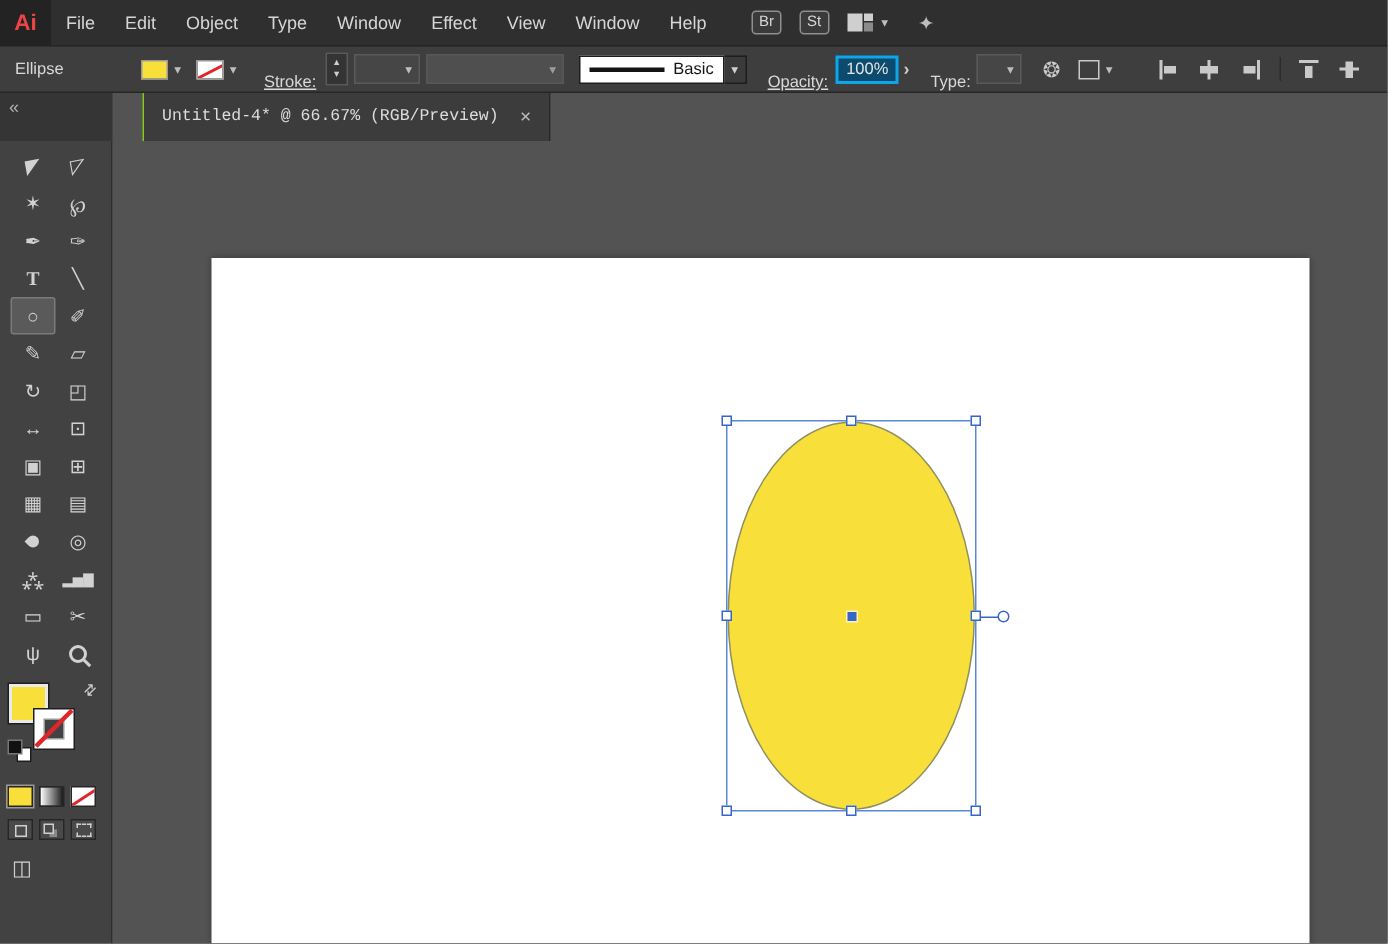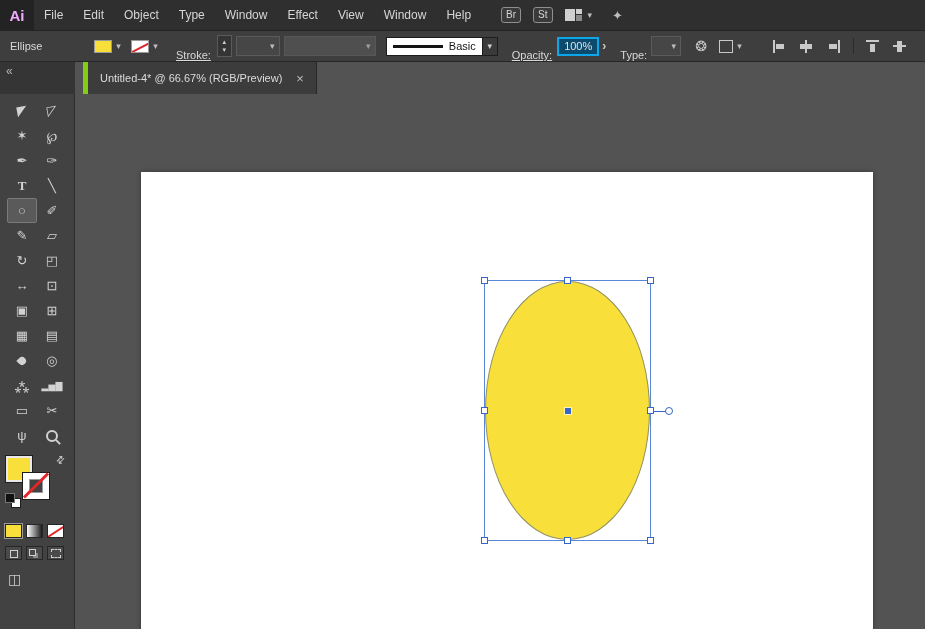--- a/index.html
+++ b/index.html
@@ -1,20 +1,20 @@
 <!DOCTYPE html>
 <html style="--fill-yellow: #F8DF3A; --ellipse-stroke: #8F8F62; --selection-blue: #5B87D7; --handle-blue: #3566C8; --none-red: #E0262B;"><head>
 <meta charset="utf-8">
 <style>
   html,body{margin:0;padding:0;background:#535353;font-family:"Liberation Sans",sans-serif;}
   .screen{position:relative;width:925px;height:629px;overflow:hidden;background:#535353;}
 
   
   .menubar{position:absolute;left:0;top:0;right:0;height:30px;background:#2f2f2f;display:flex;align-items:center;color:#d6d6d6;font-size:12px;}
-  .ai-logo{width:34px;height:32px;background:#232323;color:#f0abfc;font-weight:bold;font-size:15px;display:flex;align-items:center;justify-content:center;}
+  .ai-logo{width:34px;height:32px;background:#232323;color:#ef4444;font-weight:bold;font-size:15px;display:flex;align-items:center;justify-content:center;}
   .menu-items{display:flex;align-items:center;height:100%;}
   .menu-item{padding:0 10px;height:100%;display:flex;align-items:center;cursor:default;text-align:center;}
   .mb-right{margin-left:20px;display:flex;align-items:center;gap:12px;}
   .tag-btn{border:1px solid #8f8f8f;border-radius:3px;font-size:10px;padding:2px 4px;color:#d6d6d6;background:#3a3a3a;line-height:10px;text-align:right;}
   .ws-icon{position:relative;width:17px;height:12px;}
   .ws-icon .r1{position:absolute;left:0;top:0;width:10px;height:12px;background:#cfcfcf;}
   .ws-icon .r2{position:absolute;left:11px;top:0;width:6px;height:5px;background:#cfcfcf;}
   .ws-icon .r3{position:absolute;left:11px;top:6px;width:6px;height:6px;background:#8a8a8a;}
   .mini-caret{font-size:9px;color:#bdbdbd;margin-left:-6px;}
   .svc-icon{font-size:13px;color:#bdbdbd;margin-left:8px;}
@@ -48,21 +48,21 @@
   .alic.hl .b1{left:1px;top:0;width:2px;height:13px;} .alic.hl .b2{left:4px;top:4px;width:8px;height:5px;}
   .alic.hc .b1{left:6px;top:0;width:2px;height:13px;} .alic.hc .b2{left:1px;top:4px;width:12px;height:5px;}
   .alic.hr .b1{right:1px;top:0;width:2px;height:13px;} .alic.hr .b2{right:4px;top:4px;width:8px;height:5px;}
   .alic.vt .b1{left:0;top:0;width:13px;height:2px;} .alic.vt .b2{left:4px;top:4px;width:5px;height:8px;}
   .alic.vc .b1{left:0;top:5px;width:13px;height:2px;} .alic.vc .b2{left:4px;top:1px;width:5px;height:11px;}
   .vsep{width:1px;height:16px;background:#2b2b2b;}
 
   
   .tabrow{position:absolute;left:0;top:62px;right:0;height:32px;display:flex;align-items:stretch;}
   .collapse-zone{width:75px;background:#353535;color:#b5b5b5;font-size:12px;padding:2px 0 0 6px;box-sizing:border-box;}
-  .doc-tab{margin-left:8px;background:#3c3c3c;border-right:1px solid #272727;border-left:5px solid #84cc16;color:#dcdcdc;font-size:11px;display:flex;align-items:center;padding:0 12px;gap:14px;}
+  .doc-tab{margin-left:20px;background:#3c3c3c;border-right:1px solid #272727;border-left:1px solid #84cc16;color:#dcdcdc;font-size:11px;display:flex;align-items:center;padding:0 12px;gap:14px;font-family:Liberation Mono, monospace;}
   .tab-close{color:#bdbdbd;font-size:13px;cursor:default;}
   .tabrow-rest{flex:1;background:#535353;}
 
   
   .toolbar{position:absolute;left:0;top:94px;width:75px;bottom:0;background:#424242;border-right:1px solid #2e2e2e;box-sizing:border-box;}
   .tools-grid{display:grid;grid-template-columns:30px 30px;justify-content:center;padding-top:4px;}
   .cell{height:25px;display:flex;align-items:center;justify-content:center;color:#d2d2d2;font-size:13px;}
   .cell.active{background:#5a5a5a;border:1px solid #7a7a7a;border-radius:2px;box-sizing:border-box;}
   .cell .rot{display:inline-block;transform:rotate(-10deg);}
   .cell .serif{font-family:"Liberation Serif",serif;font-weight:bold;}

